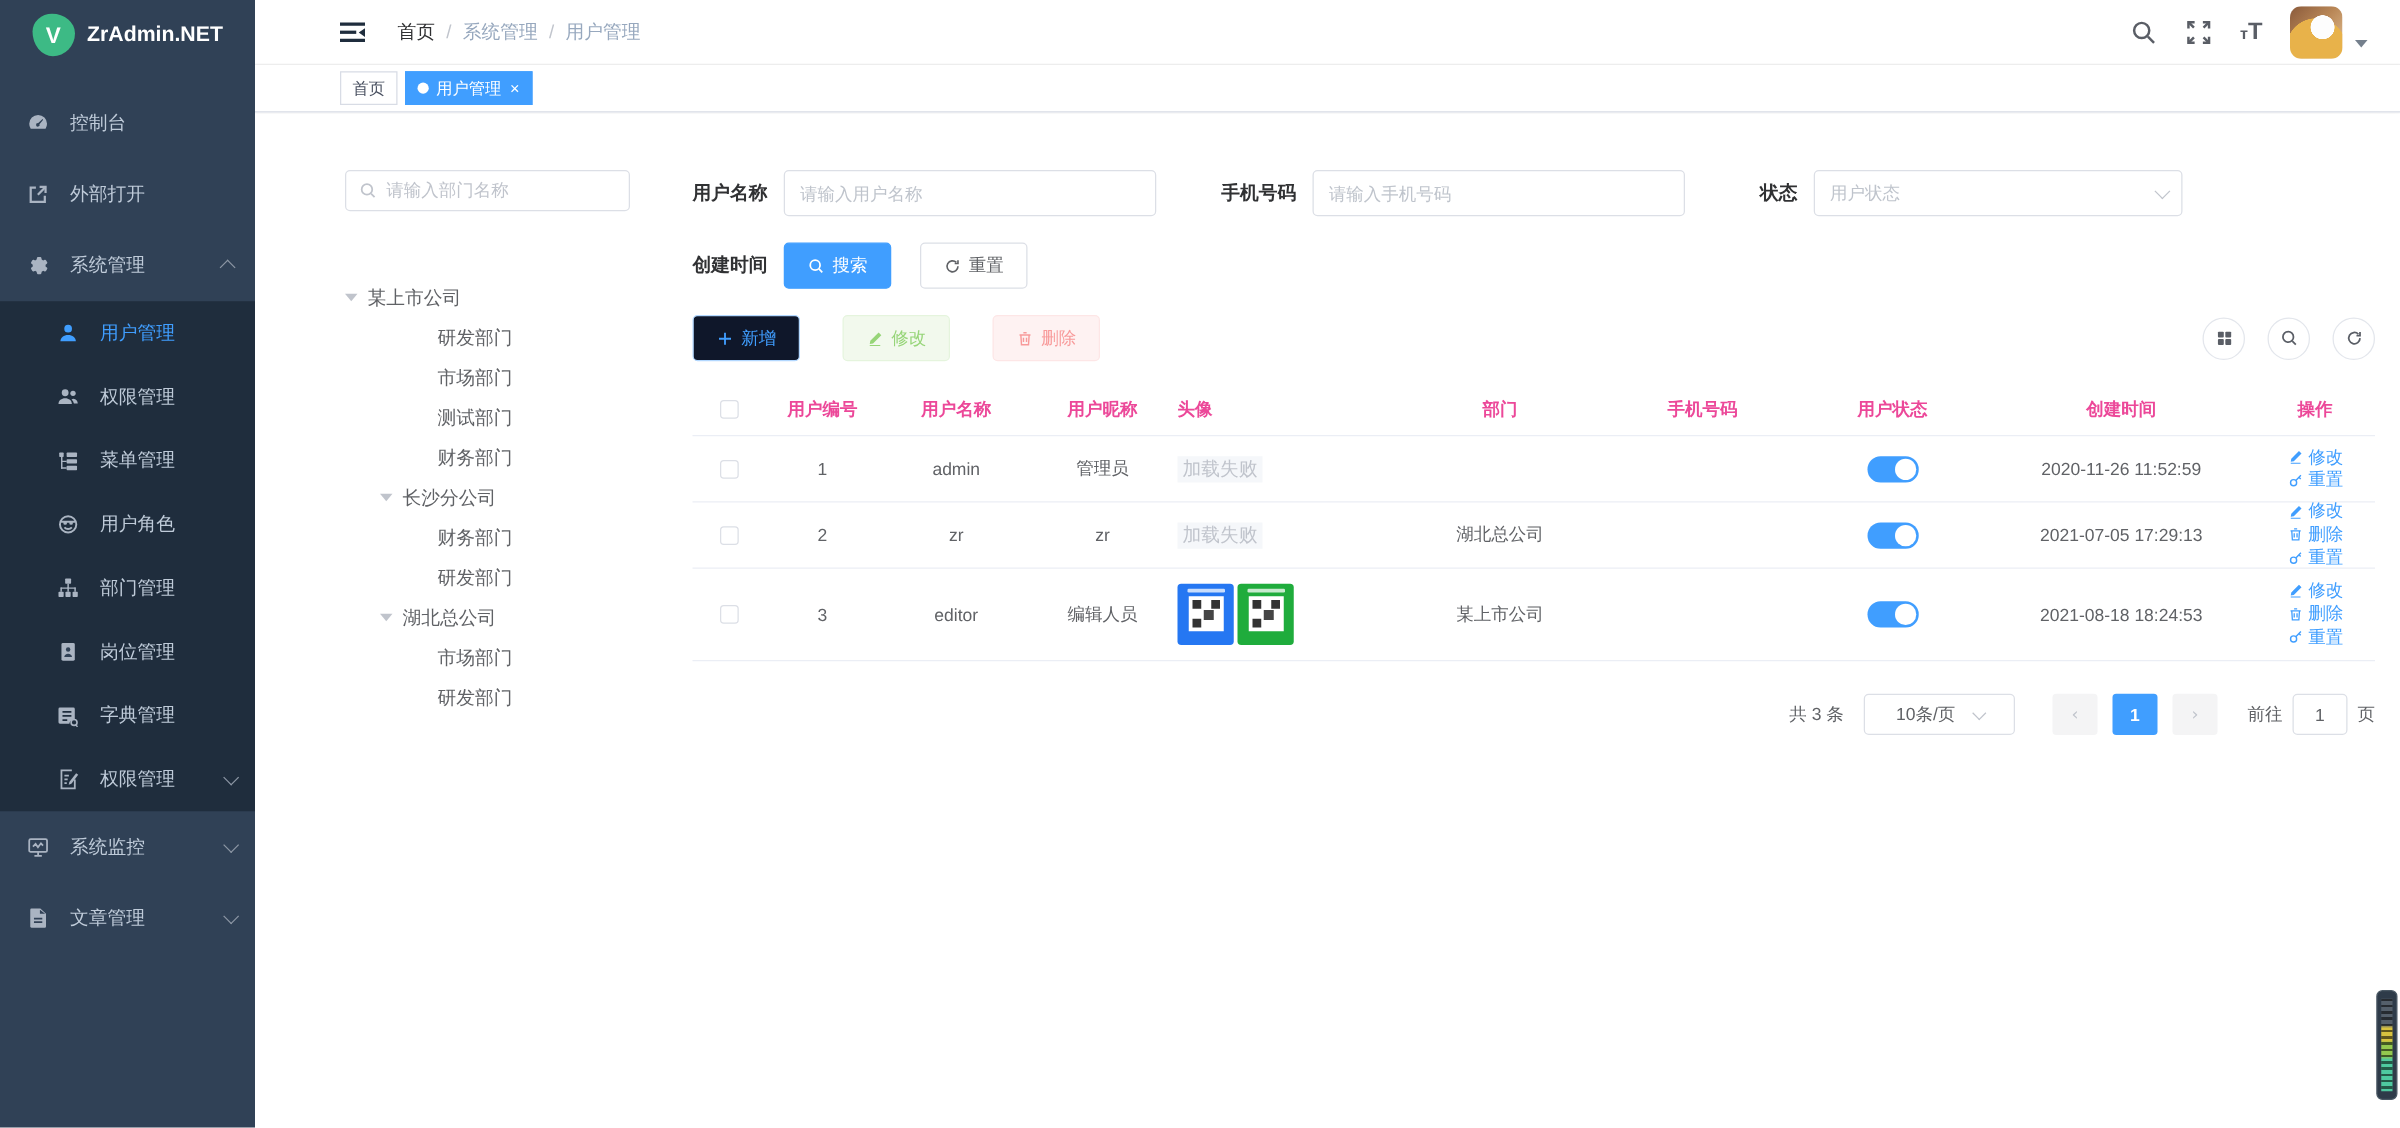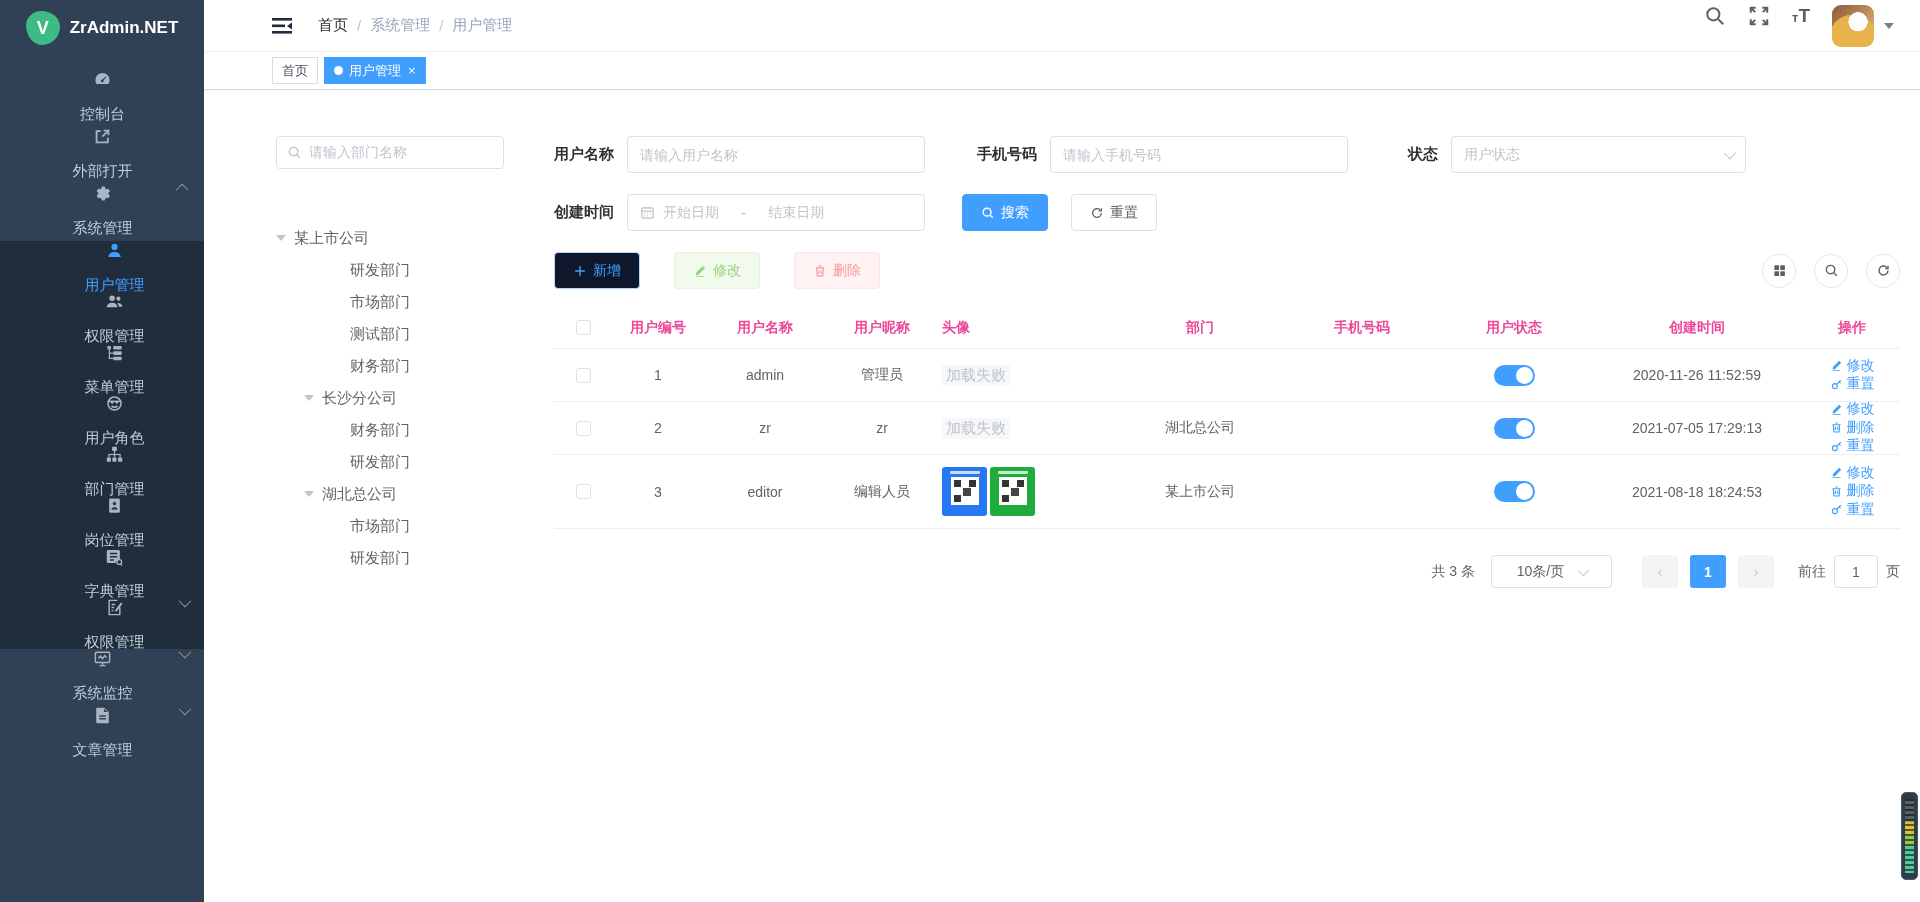--- a/index.html
+++ b/index.html
@@ -10,21 +10,21 @@
   .sidebar { position:absolute; left:0; top:0; width:204px; height:902px;
     background:#304156; color:#bfcbd9; z-index:10; }
   .logo-row { height:56px; display:flex; align-items:center; justify-content:center; gap:10px; }
   .logo-blob { width:34px; height:34px; background:#3dba85;
     border-radius:46% 54% 52% 48% / 42% 46% 54% 58%;
     display:flex; align-items:center; justify-content:center;
     color:#fff; font-weight:bold; font-size:18px; }
   .logo-title { color:#fff; font-weight:bold; font-size:17px; }
   .menu { margin-top:14px; }
   .menu-item { height:57px; display:flex; align-items:center; gap:16px;
-    padding:0 20px 0 21px; font-size:15px; cursor:pointer; position:relative;flex-direction:column; }
+    padding:0 20px 0 21px; font-size:15px; cursor:pointer; position:relative; }
   .menu-item .mi-icon { width:19px; height:19px; flex:0 0 19px; color:#aab4c2; display:flex; align-items:center; justify-content:center;}
   .menu-item .mi-icon svg { width:19px; height:19px; }
   .submenu { background:#1f2d3d; }
   .submenu .menu-item { height:51px; padding-left:45px; }
   .menu-item.active { color:#409EFF; }
   .menu-item.active .mi-icon { color:#409EFF; }
   .chev { position:absolute; right:16px; width:9px; height:9px; border-right:1.6px solid #8d97a5;
     border-bottom:1.6px solid #8d97a5; }
   .chev.up { transform:rotate(-135deg) translateY(-2px); }
   .chev.down { transform:rotate(45deg) translateY(-2px); }
@@ -32,21 +32,21 @@
   
   .main { position:absolute; left:204px; top:0; width:1716px; height:902px; }
 
   .navbar { height:52px; display:flex; align-items:center; padding:0 26px 0 68px;
     border-bottom:1px solid #f0f0f0; background:#fff; }
   .fold-btn { width:20px; height:18px; cursor:pointer; margin-right:26px; }
   .breadcrumb { display:flex; align-items:center; gap:9px; font-size:15px; }
   .bc-home { color:#303133; cursor:pointer; }
   .bc-sep { color:#c0c4cc; }
   .bc-item { color:#97a8be; }
-  .nav-right { margin-left:auto; display:flex; gap:22px; }
+  .nav-right { margin-left:auto; display:flex; align-items:center; gap:22px; }
   .nav-icon { width:22px; height:22px; color:#5a5e66; cursor:pointer; display:flex; align-items:center; justify-content:center;}
   .nav-icon svg { width:22px; height:22px; }
   .fontsize-ico { font-size:19px; color:#5a5e66; font-weight:bold; letter-spacing:0; cursor:pointer;}
   .fontsize-ico .small-t { font-size:13px; }
   .avatar { width:42px; height:42px; border-radius:9px; cursor:pointer;
     background:
       radial-gradient(circle at 62% 40%, #fdfdfd 0 26%, rgba(255,255,255,0) 27%),
       radial-gradient(circle at 50% 80%, #e8b24a 0 60%, rgba(0,0,0,0) 61%),
       linear-gradient(135deg, #8a5a3b 0%, #b98757 45%, #e9c89a 100%); }
   .avatar-caret { width:0; height:0; border-left:5px solid transparent; border-right:5px solid transparent;
@@ -455,29 +455,20 @@
         </div>
         <span class="f-label">状态</span>
         <div class="f-input w-status">
           <span class="sel-placeholder">用户状态</span>
           <span class="sel-chevron"></span>
         </div>
       </div>
 
       <div class="qform-row">
         <span class="f-label">创建时间</span>
-        <div class="f-input date-range">
-          <svg class="cal-icon" viewBox="0 0 16 16" fill="none" stroke="currentColor" stroke-width="1.3">
-              <rect x="2" y="3" width="12" height="11" rx="1"></rect>
-              <path d="M2 6.5h12M5.5 1.8v2.4M10.5 1.8v2.4M4.5 9h1M7.5 9h1M10.5 9h1M4.5 11.5h1M7.5 11.5h1"></path>
-            </svg>
-          <span class="dr-text">开始日期</span>
-          <span class="dr-sep">-</span>
-          <span class="dr-text">结束日期</span>
-        </div>
         <div class="btn btn-search">
           <svg viewBox="0 0 16 16" fill="none" stroke="currentColor" stroke-width="1.6">
               <circle cx="7" cy="7" r="4.5"></circle>
               <path d="m10.5 10.5 3 3"></path>
             </svg>
           <span>搜索</span>
         </div>
         <div class="btn btn-reset">
           <svg viewBox="0 0 16 16" fill="none" stroke="currentColor" stroke-width="1.5">
               <path d="M13 8a5 5 0 1 1-1.5-3.5"></path>

